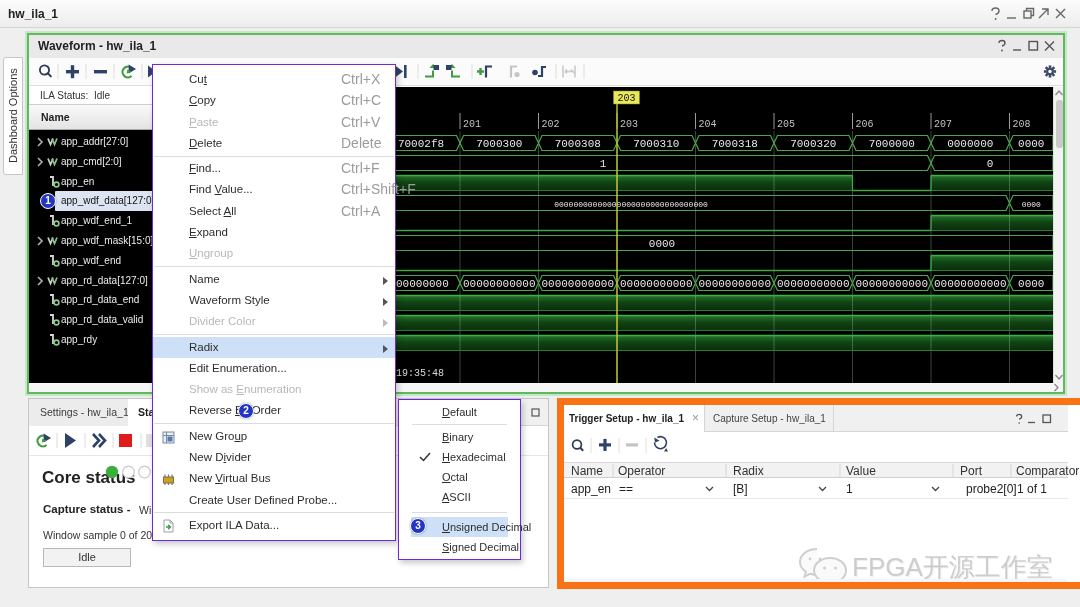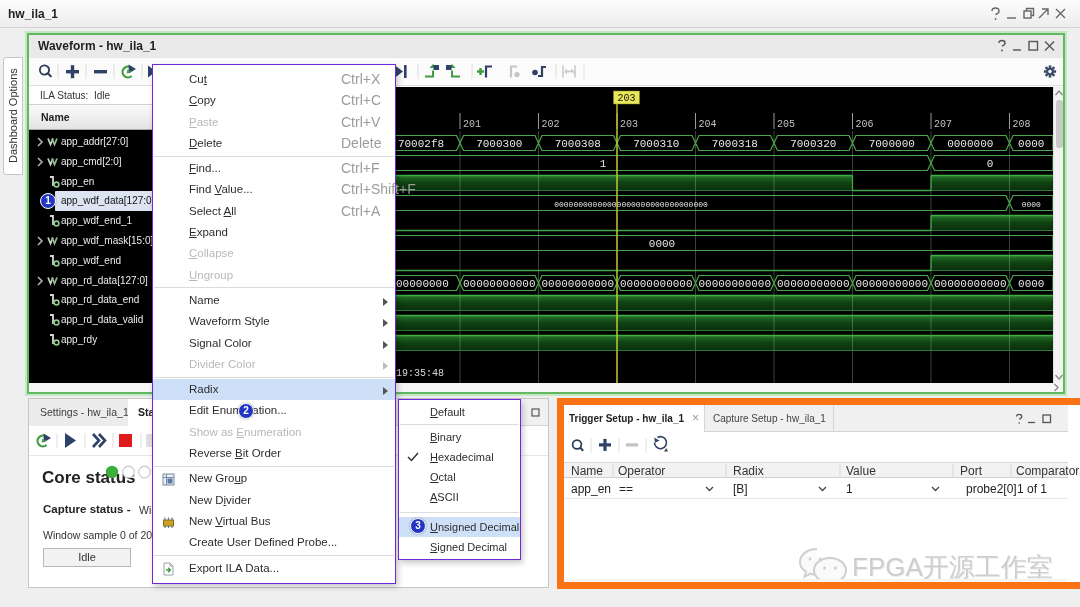--- a/index.html
+++ b/index.html
@@ -515,26 +515,24 @@
 <div class="menu" style="left:152px;top:64px;width:244px;padding:4px 0;">
 <div class="mi">Cu<u>t</u><span class="sc">Ctrl+X</span></div>
 <div class="mi"><u>C</u>opy<span class="sc">Ctrl+C</span></div>
 <div class="mi dis"><u>P</u>aste<span class="sc">Ctrl+V</span></div>
 <div class="mi"><u>D</u>elete<span class="sc">Delete</span></div>
 <div class="msep"></div>
 <div class="mi"><u>F</u>ind...<span class="sc">Ctrl+F</span></div>
 <div class="mi">Find <u>V</u>alue...<span class="sc">Ctrl+Shift+F</span></div>
 <div class="mi">Select <u>A</u>ll<span class="sc">Ctrl+A</span></div>
 <div class="mi"><u>E</u>xpand</div>
-<div class="mi dis"><u>C</u>ollapse</div>
 <div class="mi dis"><u>U</u>ngroup</div>
 <div class="msep"></div>
 <div class="mi">Name<span class="arr"></span></div>
 <div class="mi">Waveform Style<span class="arr"></span></div>
-<div class="mi">Signal Color<span class="arr"></span></div>
 <div class="mi dis">Divider Color<span class="arr"></span></div>
 <div class="msep"></div>
 <div class="mi hl">Radix<span class="arr"></span></div>
 <div class="mi">Edit Enumeration...</div>
 <div class="mi dis">Show as <u>E</u>numeration</div>
 <div class="mi">Reverse <u>B</u>it Order</div>
 <div class="msep"></div>
 <div class="mi"><span class="ic"><svg width="13" height="13" viewBox="0 0 13 13">
           <rect x="1" y="1" width="11" height="11" fill="#e8eef5" stroke="#7a8aa0" stroke-width="1"></rect>
           <path d="M1,4.5 h11 M4.5,1 v11" stroke="#7a8aa0" stroke-width="1"></path>
@@ -547,21 +545,21 @@
         </svg></span>New <u>V</u>irtual Bus</div>
 <div class="mi">Create User Defined Probe...</div>
 <div class="msep"></div>
 <div class="mi"><span class="ic"><svg width="13" height="14" viewBox="0 0 13 14">
           <path d="M2,1 h6 l3,3 v9 h-9 Z" fill="#fff" stroke="#9aa0a8" stroke-width="1"></path>
           <path d="M8,1 v3 h3" fill="none" stroke="#9aa0a8" stroke-width="1"></path>
           <path d="M4,8 h4 m-1.8,-2.2 l2.2,2.2 l-2.2,2.2" fill="none" stroke="#3f9c3f" stroke-width="1.4"></path>
         </svg></span>Export ILA Data...</div>
 </div>
 
-<div class="menu" style="left:398px;top:399px;width:123px;padding:2px 0;">
+<div class="menu" style="left:398px;top:399px;width:123px;padding:2px 12px;">
 <div class="smi"><u>D</u>efault</div>
 <div class="msep" style="margin:2px 1px;"></div>
 <div class="smi"><u>B</u>inary</div>
 <div class="smi"><svg width="12" height="10" viewBox="0 0 12 10" style="position:absolute;left:8px;top:5px">
         <path d="M1,5 L4.5,8.5 L11,1" fill="none" stroke="#333" stroke-width="1.5"></path>
       </svg><u>H</u>exadecimal</div>
 <div class="smi"><u>O</u>ctal</div>
 <div class="smi"><u>A</u>SCII</div>
 <div class="msep" style="margin:4.5px 1px;"></div>
 <div class="smi hl"><u>U</u>nsigned Decimal</div>

